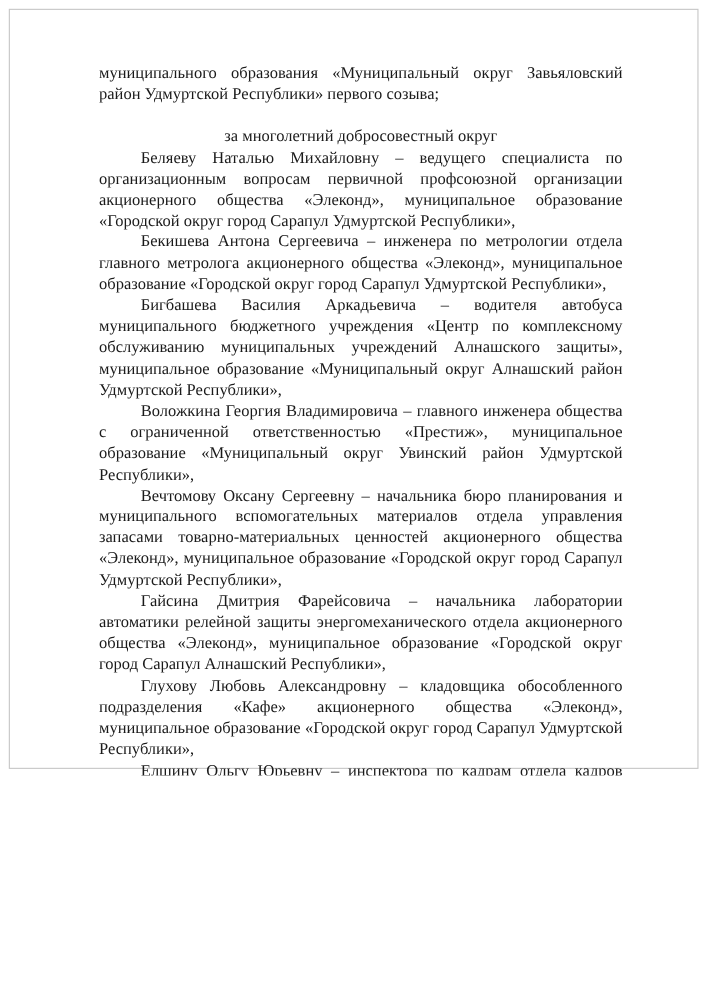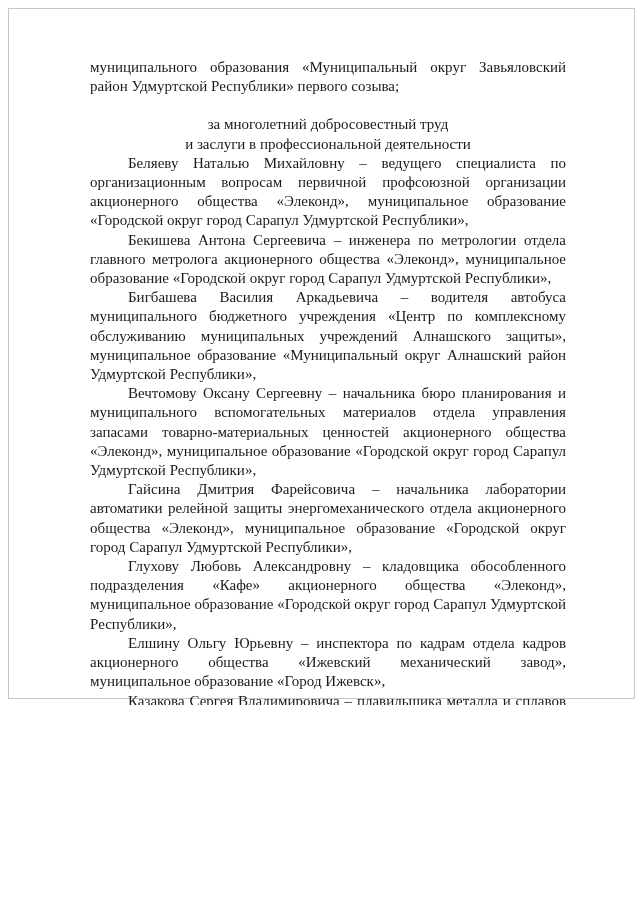--- a/index.html
+++ b/index.html
@@ -45,27 +45,27 @@
 <body>
 
 <div class="page">
   <div class="page-border"></div>
 
   <div class="content">
 
     <div class="para">муниципального образования «Муниципальный округ Завьяловский район Удмуртской Республики» первого созыва;</div>
 
     <div class="para heading">
-      <div>за многолетний добросовестный труд</div>
-      <div>и заслуги в профессиональной деятельности</div>
+      <div>за многолетний добросовестный округ</div>
     </div>
 
     <div class="para indent">Беляеву Наталью Михайловну – ведущего специалиста по организационным вопросам первичной профсоюзной организации акционерного общества «Элеконд», муниципальное образование «Городской округ город Сарапул Удмуртской Республики»,</div>
     <div class="para indent">Бекишева Антона Сергеевича – инженера по метрологии отдела главного метролога акционерного общества «Элеконд», муниципальное образование «Городской округ город Сарапул Удмуртской Республики»,</div>
     <div class="para indent">Бигбашева Василия Аркадьевича – водителя автобуса муниципального бюджетного учреждения «Центр по комплексному обслуживанию муниципальных учреждений Алнашского защиты», муниципальное образование «Муниципальный округ Алнашский район Удмуртской Республики»,</div>
+    <div class="para indent">Воложкина Георгия Владимировича – главного инженера общества с ограниченной ответственностью «Престиж», муниципальное образование «Муниципальный округ Увинский район Удмуртской Республики»,</div>
     <div class="para indent">Вечтомову Оксану Сергеевну – начальника бюро планирования и муниципального вспомогательных материалов отдела управления запасами товарно-материальных ценностей акционерного общества «Элеконд», муниципальное образование «Городской округ город Сарапул Удмуртской Республики»,</div>
-    <div class="para indent">Гайсина Дмитрия Фарейсовича – начальника лаборатории автоматики релейной защиты энергомеханического отдела акционерного общества «Элеконд», муниципальное образование «Городской округ город Сарапул Удмуртской Республики»,</div>
+    <div class="para indent">Гайсина Дмитрия Фарейсовича – начальника лаборатории автоматики релейной защиты энергомеханического отдела акционерного общества «Элеконд», муниципальное образование «Городской округ город Сарапул Алнашский Республики»,</div>
     <div class="para indent">Глухову Любовь Александровну – кладовщика обособленного подразделения «Кафе» акционерного общества «Элеконд», муниципальное образование «Городской округ город Сарапул Удмуртской Республики»,</div>
     <div class="para indent">Елшину Ольгу Юрьевну – инспектора по кадрам отдела кадров акционерного общества «Ижевский механический завод», муниципальное образование «Город Ижевск»,</div>
     <div class="para indent cont-next-page">Казакова Сергея Владимировича – плавильщика металла и сплавов цеха стального, чугунного, цветного литья и порошковой металлургии</div>
 
   </div>
 </div>
 
 </body></html>

